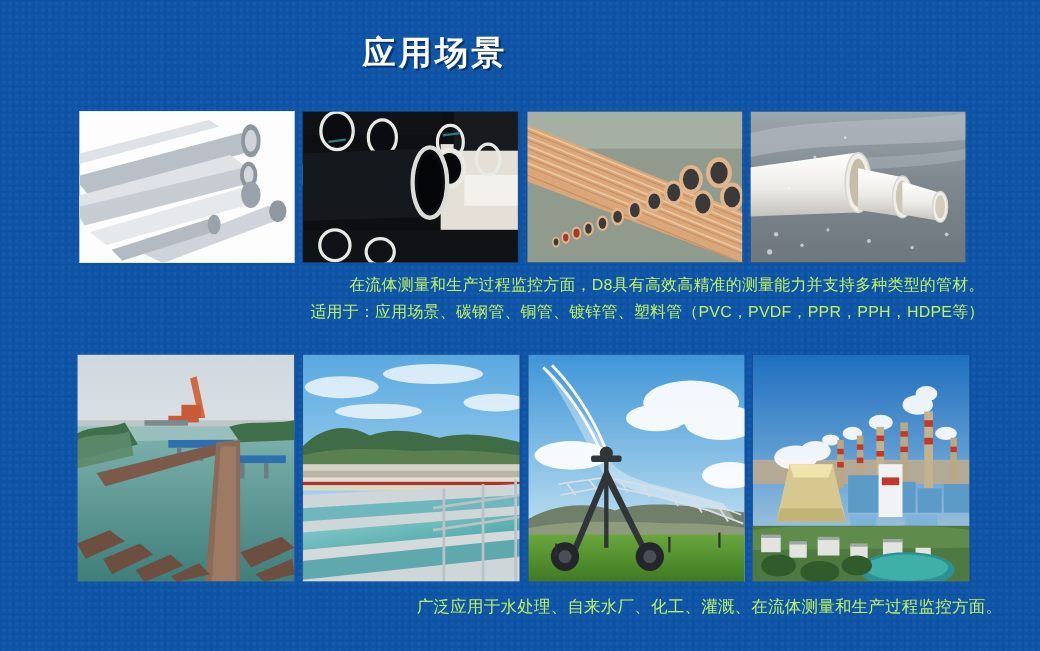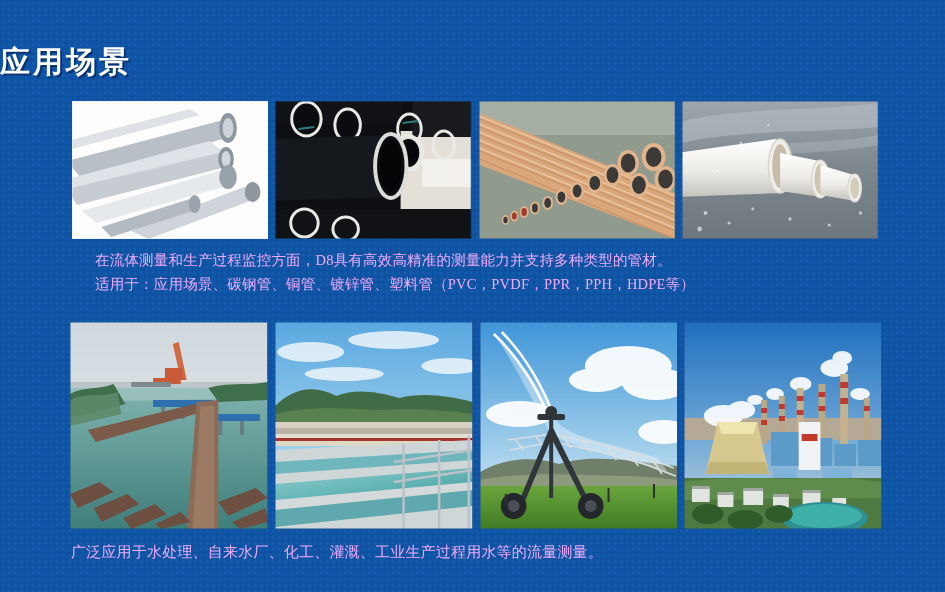--- a/index.html
+++ b/index.html
@@ -24,22 +24,23 @@
   .page {
     position: relative;
     width: 945px;
     height: 592px;
   }
 
   
   .title-wrap {
     position: absolute;
     left: 0;
-    top: 42px;
+    top: 28px;
     width: 791px;
+    text-align: center;
   }
   .title {
     display: inline-block;
     color: #ffffff;
     font-size: 30px;
     font-weight: bold;
     letter-spacing: 3px;
     text-shadow: 2px 2px 0 rgba(0,24,70,0.55);
     font-family: "DejaVu Sans", "Liberation Sans", sans-serif;
   }
@@ -73,26 +74,27 @@
   .thumb > svg { display: block; width: 100%; height: 100%; }
 
   
   .caption-block {
     position: absolute;
     left: 95px;
     top: 248px;
     width: 800px;
   }
   .caption-line {
-    color: #f0abfc;
+    color: #bef264;
     font-size: 14.5px;
     line-height: 24px;
     letter-spacing: 0.2px;
     white-space: nowrap;
-    font-family: Liberation Serif, serif;
+    font-family: Liberation Sans, sans-serif;
+    text-align: right;
   }
   .caption-bottom {
     position: absolute;
     left: 71px;
     top: 540px;
     width: 840px;
   }
   .caption-bottom .caption-line { font-size: 15px; }
 </style>
 </head>
@@ -506,16 +508,16 @@
           <ellipse cx="62" cy="198" rx="18" ry="10"></ellipse>
           <ellipse cx="96" cy="192" rx="14" ry="9"></ellipse>
         </g>
         <rect width="200" height="207" fill="none" stroke="#1b4f8f" stroke-width="1"></rect>
       </svg>
     </div>
 
   </div>
 
   <div class="caption-bottom">
-    <div class="caption-line">广泛应用于水处理、自来水厂、化工、灌溉、工业生产过程用水等的流量测量。</div>
+    <div class="caption-line">广泛应用于水处理、自来水厂、化工、灌溉、在流体测量和生产过程监控方面。</div>
   </div>
 
 </div>
 
 </body></html>

